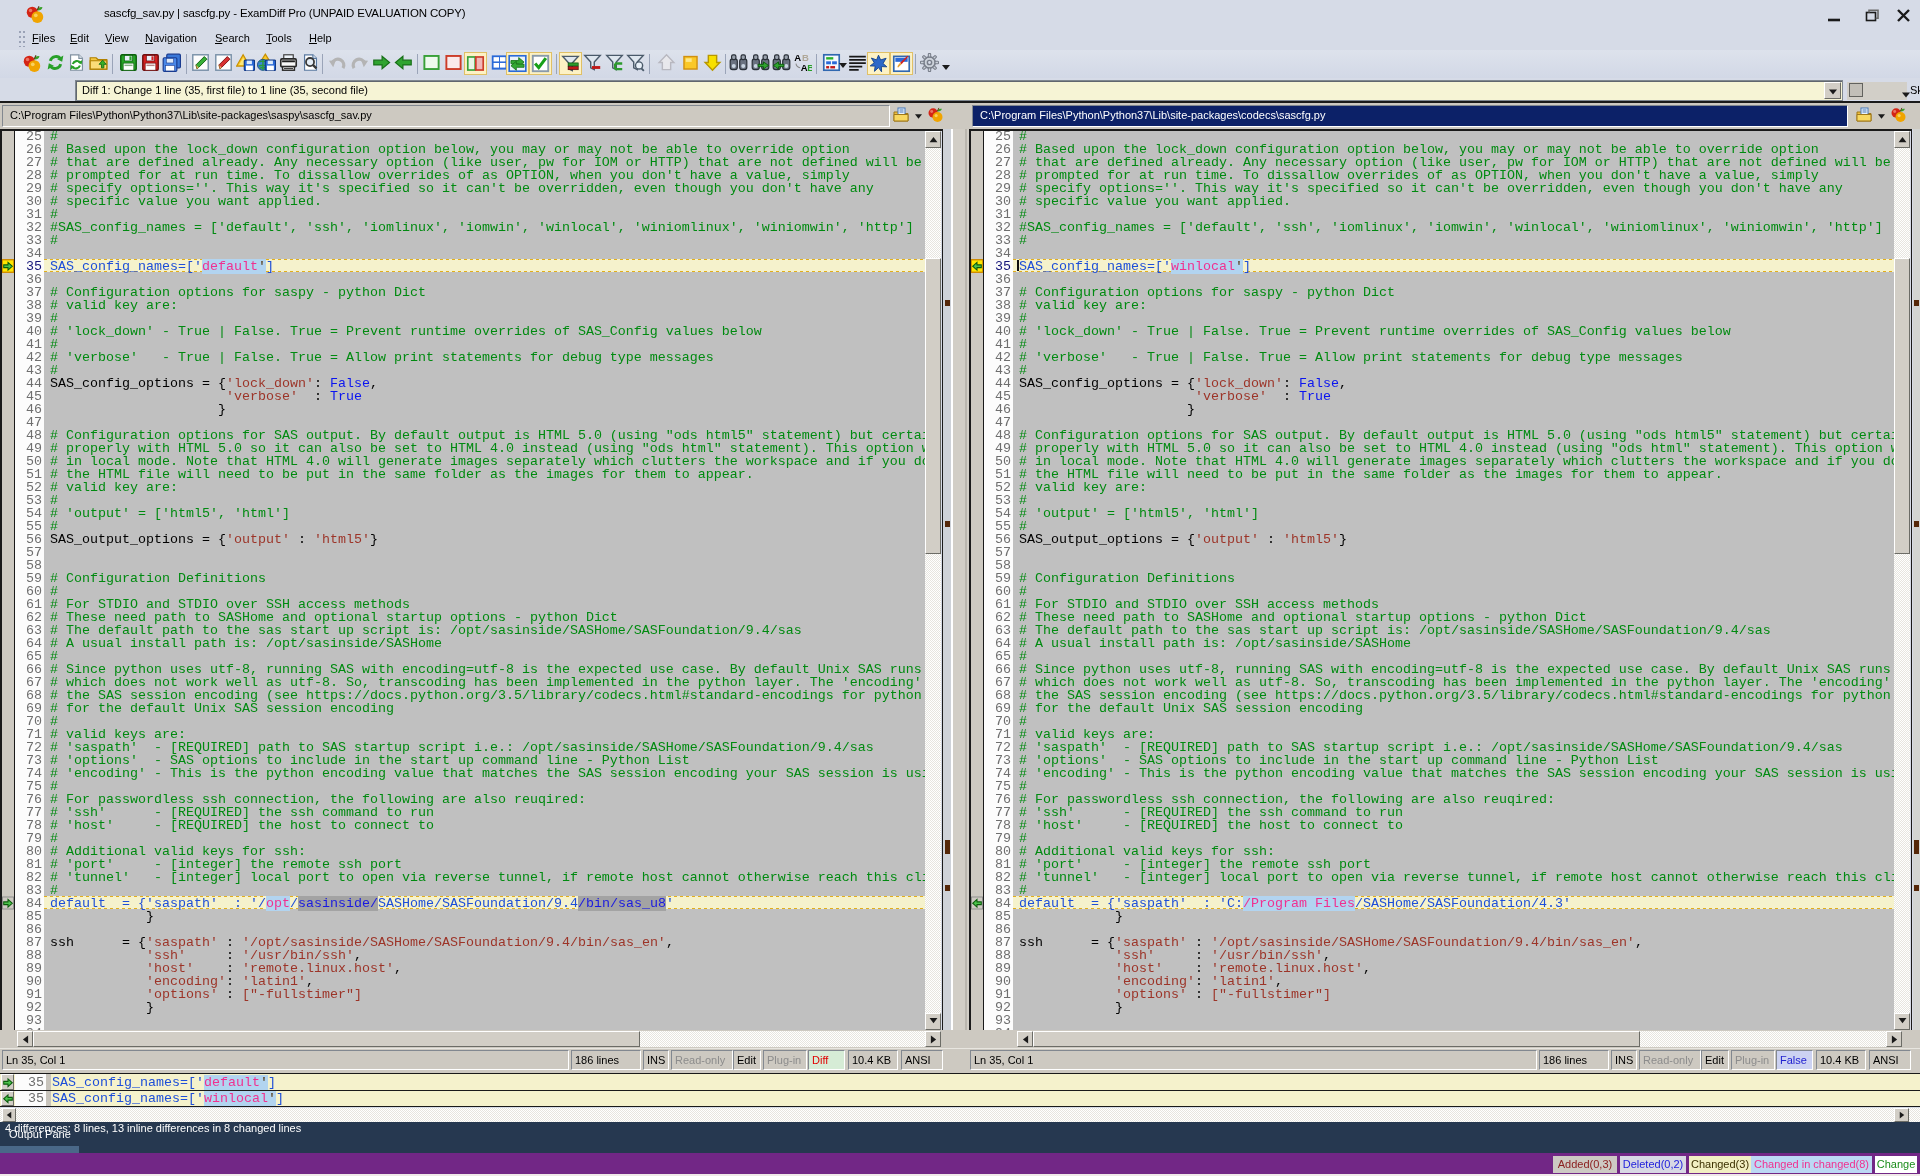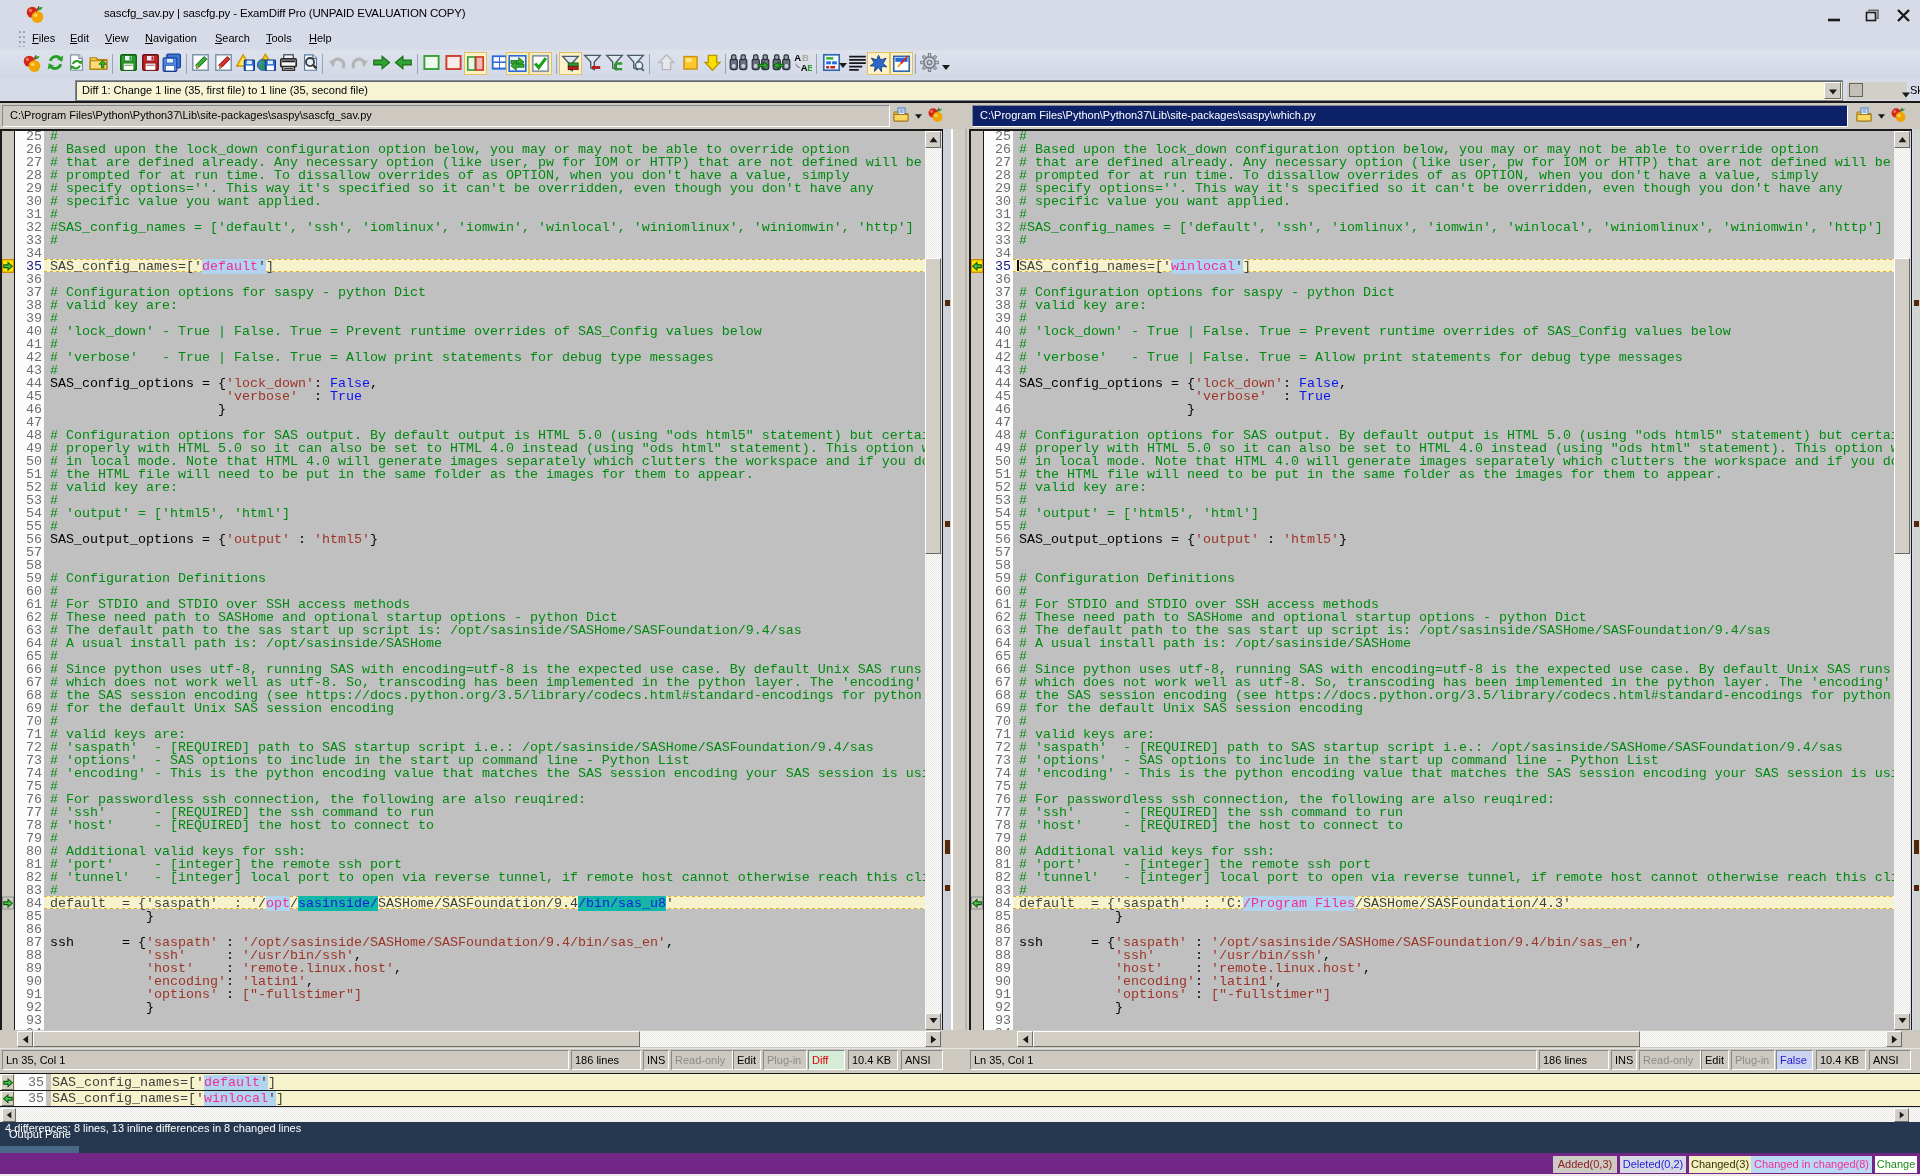--- a/index.html
+++ b/index.html
@@ -1,22 +1,22 @@
 <!DOCTYPE html>
 <html><head><meta charset="utf-8"><style>
 *{margin:0;padding:0;box-sizing:border-box}
 html,body{width:1920px;height:1176px;overflow:hidden}
 body{font-family:"Liberation Sans",sans-serif;position:relative;background:#d6dbe7}
 .abs{position:absolute}
 pre{font-family:"Liberation Mono",monospace;font-size:13.34px;line-height:13px;white-space:pre}
 .c{color:#008a10}.s{color:#9c3428}.k{color:#0a14f0}
-.dt{color:#404040}
+.dt{color:#1d4ed8}
 .mg{color:#f03090;background:#b2d4f0}
 .qb{color:#533712;background:#b2d4f0}
-.db{color:#1a1ae0;background:#14b8a6}
+.db{color:#1a1ae0;background:#a3a3a3}
 .num{color:#6e6e6e}
 .numact{color:#16167a}
 .ui{font-size:11px;color:#000}
 .sunk{border-top:1px solid #828890;border-left:1px solid #828890;border-bottom:1px solid #ffffff;border-right:1px solid #ffffff}
 .rais{border-top:1px solid #ffffff;border-left:1px solid #ffffff;border-bottom:1px solid #6c6c66;border-right:1px solid #6c6c66;background:#d2cec6}
 .hatch{background-image:conic-gradient(#ffffff 25%,#e7e5df 0 50%,#ffffff 0 75%,#e7e5df 0);background-size:2px 2px}
 .cell{position:absolute;top:1050px;height:20px;border-top:1px solid #828890;border-left:1px solid #828890;border-bottom:1px solid #fff;border-right:1px solid #fff;font-size:11px;padding:3px 0 0 3px;white-space:nowrap;overflow:hidden}
 .ibox{position:absolute;top:52px;width:23px;height:23px;background:#fdf2c5;border:1px solid #e0c066}
 svg{position:absolute}
 </style></head><body>
@@ -301,21 +301,21 @@
 <div class="abs" style="left:1849px;top:83px;width:14px;height:14px;background:#c2bfb8;border:1.5px solid #62625e"></div>
 <div class="abs ui" style="left:1910px;top:84px">Skip</div>
 <svg class="abs" style="left:1901px;top:91px" width="10" height="8" viewBox="0 0 10 8">
     <path d="M1 1.5 L9 1.5 L5 6.5 Z" fill="#1a1a1a"></path>
   </svg>
 <div class="abs" style="left:0;top:101px;width:1920px;height:2px;background:#1a1a1a"></div>
 <div class="abs" style="left:0;top:103px;width:1920px;height:26px;background:#cdc9c1"></div>
 <div class="abs sunk" style="left:2px;top:105px;width:888px;height:22px;background:#cdc9c1"></div>
 <div class="abs ui" style="left:10px;top:109px">C:\Program Files\Python\Python37\Lib\site-packages\saspy\sascfg_sav.py</div>
 <div class="abs sunk" style="left:972px;top:105px;width:876px;height:22px;background:#0c2168"></div>
-<div class="abs ui" style="left:980px;top:109px;color:#fff">C:\Program Files\Python\Python37\Lib\site-packages\saspy\which.py</div>
+<div class="abs ui" style="left:980px;top:109px;color:#fff">C:\Program Files\Python\Python37\Lib\site-packages\codecs\sascfg.py</div>
 <svg class="abs" style="left:893px;top:107px" width="16" height="16" viewBox="0 0 16 16">
     <path d="M1 5 h5.5 l1.5 1.5 H15 V14 H1 Z" fill="#f0c040" stroke="#a07818" stroke-width="1"></path>
     <rect x="5" y="1" width="7" height="9" fill="#e8f2fc" stroke="#4878b8" stroke-width="1"></rect>
     <path d="M6.5 3 h4 M6.5 5 h4" stroke="#4878b8" stroke-width="1"></path>
     <path d="M1 7.5 H15 V14 H1 Z" fill="#f8d860" stroke="#a07818" stroke-width="1"></path>
   </svg>
 <svg class="abs" style="left:1856px;top:107px" width="16" height="16" viewBox="0 0 16 16">
     <path d="M1 5 h5.5 l1.5 1.5 H15 V14 H1 Z" fill="#f0c040" stroke="#a07818" stroke-width="1"></path>
     <rect x="5" y="1" width="7" height="9" fill="#e8f2fc" stroke="#4878b8" stroke-width="1"></rect>
     <path d="M6.5 3 h4 M6.5 5 h4" stroke="#4878b8" stroke-width="1"></path>

